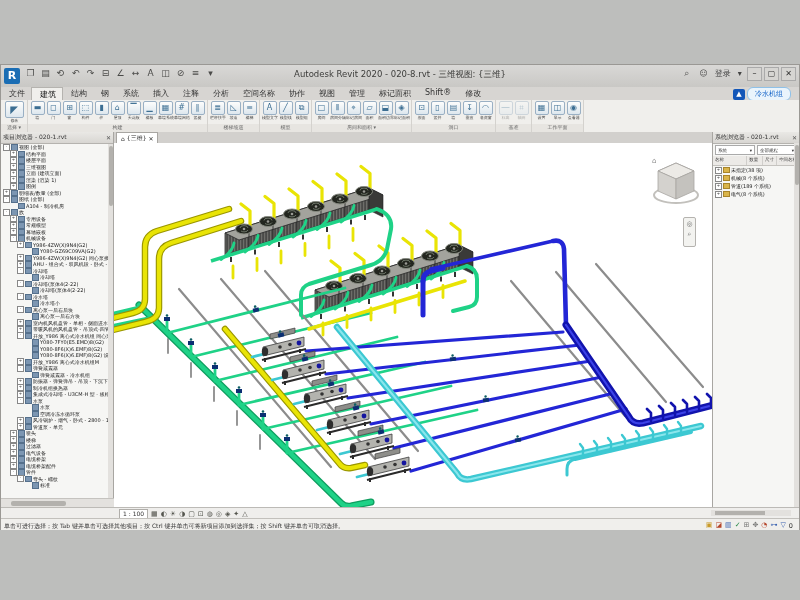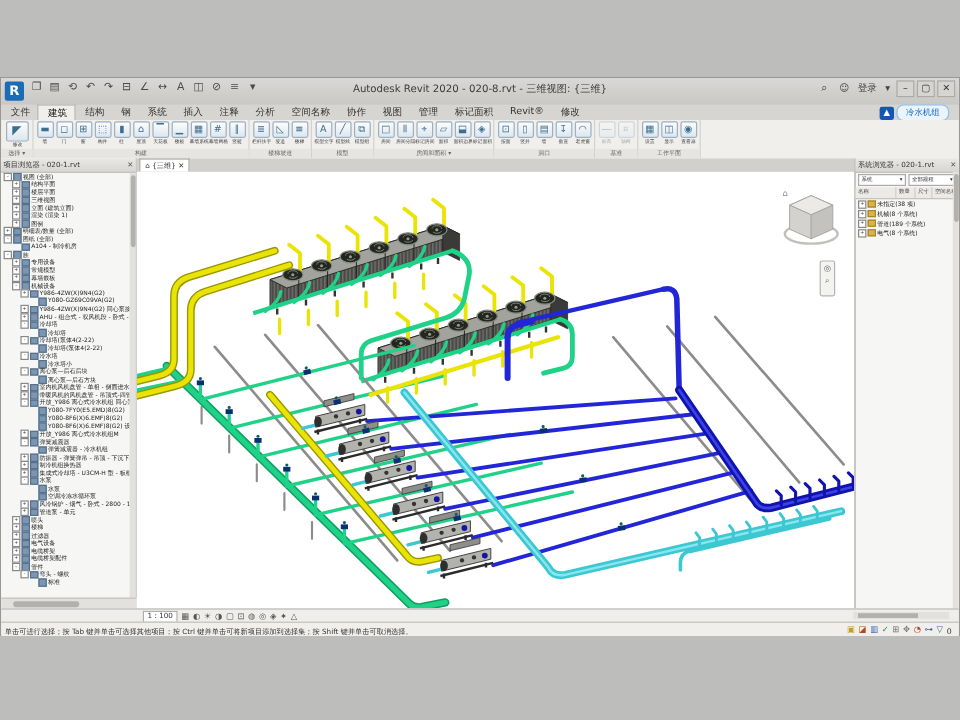--- a/index.html
+++ b/index.html
@@ -123,21 +123,21 @@
         <span class="tab">钢</span>
         <span class="tab">系统</span>
         <span class="tab">插入</span>
         <span class="tab">注释</span>
         <span class="tab">分析</span>
         <span class="tab">空间名称</span>
         <span class="tab">协作</span>
         <span class="tab">视图</span>
         <span class="tab">管理</span>
         <span class="tab">标记面积</span>
-        <span class="tab">Revit®</span>
+        <span class="tab">Shift®</span>
         <span class="tab">修改</span>
       </div>
     <div class="upload">
       <span class="upl-ic">▲</span>
       <span class="upl-pill">冷水机组</span>
     </div>
   </div>
 
   <div class="ribbon" id="panels">
       <div class="rpanel">

